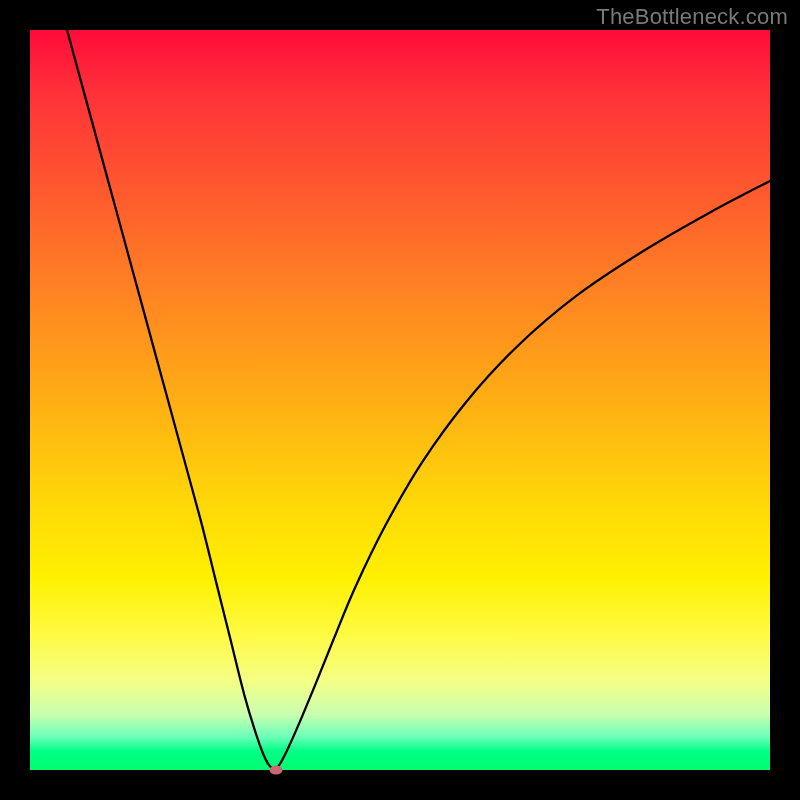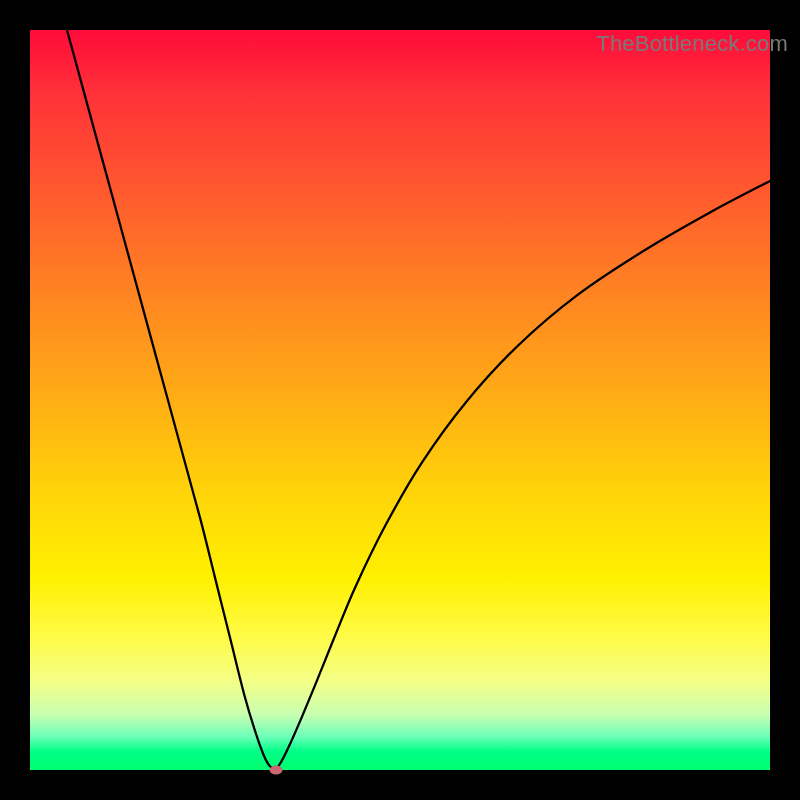--- a/index.html
+++ b/index.html
@@ -45,21 +45,20 @@
   }
   .watermark {
     position: absolute;
     top: 4px;
     right: 12px;
     color: #797979;
     font-size: 22px;
     font-weight: 500;
     letter-spacing: 0.2px;
     user-select: none;
-    margin-top: 27px;
   }
   svg.curve {
     position: absolute;
     left: 0;
     top: 0;
     width: 740px;
     height: 740px;
   }
   .dot {
     position: absolute;

